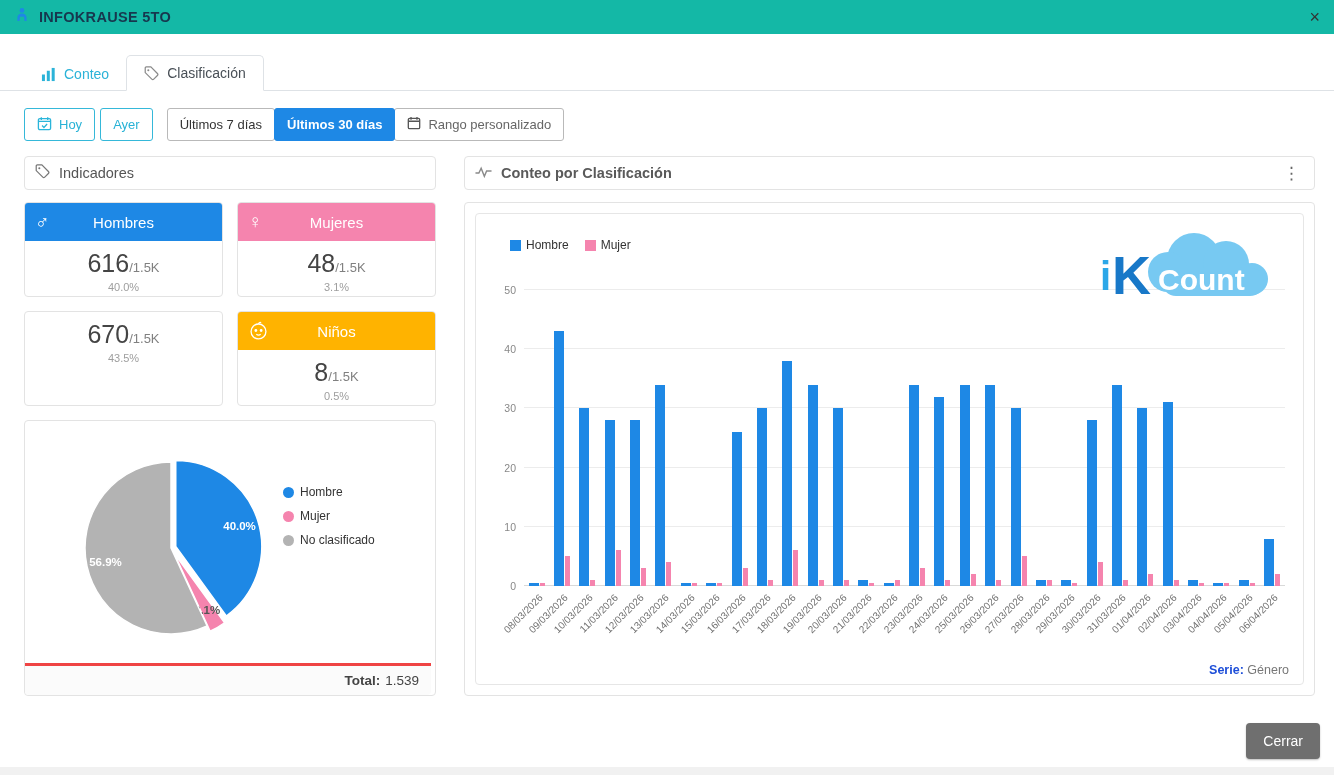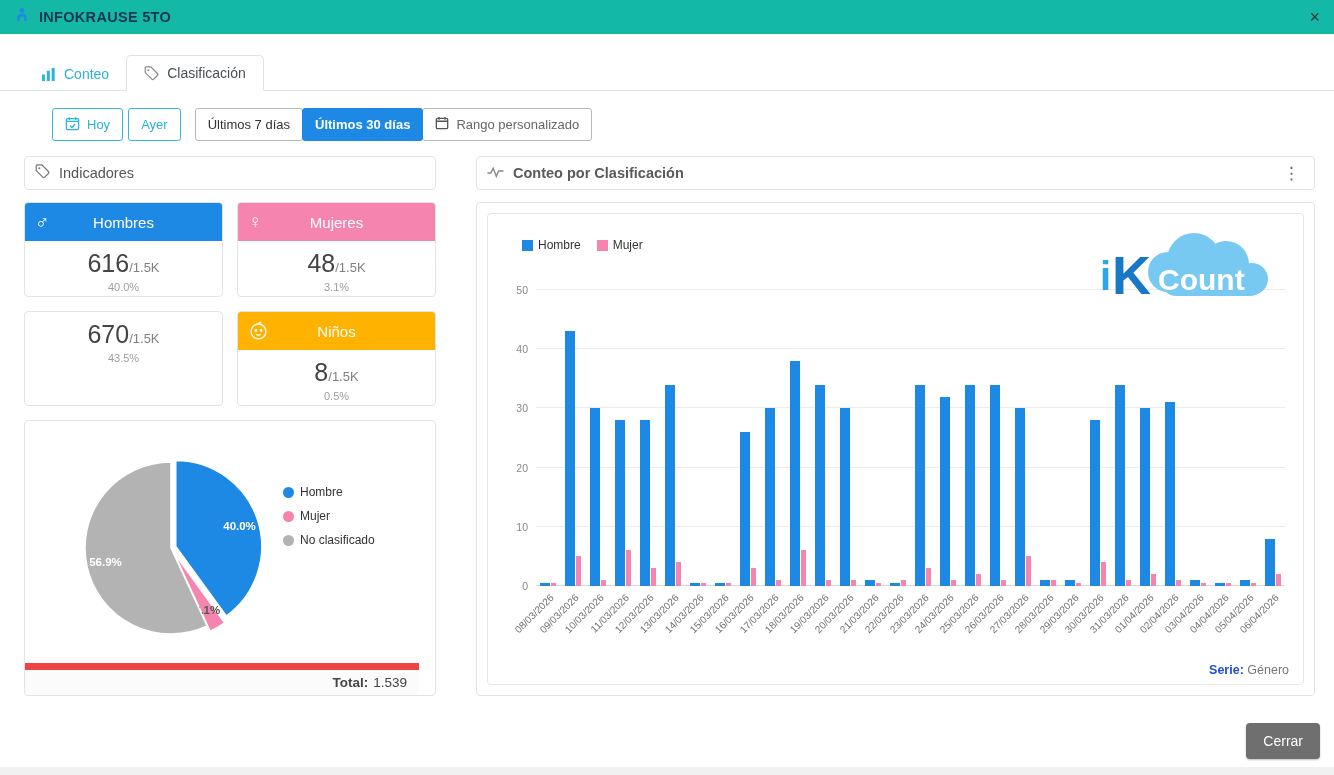--- a/index.html
+++ b/index.html
@@ -12,32 +12,32 @@
   .titlebar .close { margin-left:auto; font-size:18px; color:#333; cursor:pointer; line-height:1; }
 
   
   .tabbar { margin-top:21px; padding-left:24px; border-bottom:1px solid #dee2e6; display:flex; align-items:flex-end; }
   .tab { display:flex; align-items:center; gap:8px; padding:9px 17px; font-size:14px; cursor:pointer; margin-bottom:-1px; }
   .tab-conteo { color:#2bb3d8; }
   .tab-active { color:#495057; background:#fff; border:1px solid #dee2e6; border-bottom-color:#fff; border-radius:5px 5px 0 0; }
   .tab svg { display:block; }
 
   
-  .filters { padding:17px 24px 15px; display:flex; align-items:center;margin-left:28px; }
+  .filters { padding:17px 24px 15px; display:flex; align-items:center; }
   .btn { height:33px; display:inline-flex; align-items:center; gap:7px; padding:0 12px; font-size:13px; background:#fff; border-radius:3px; cursor:pointer; border:1px solid transparent; font-family:inherit; }
   .btn-teal { border-color:#35b8d9; color:#28b2d6; }
   .btn-hoy { margin-right:5px; }
   .btn-group { display:flex; margin-left:14px; }
   .btn-g { border-color:#b9b9b9; color:#333; border-radius:3px; }
   .btn-g + .btn-g { margin-left:-1px;justify-content:flex-end; }
   .btn-primary { background:#1e88e5; border-color:#1e88e5; color:#fff; font-weight:700; z-index:1; }
   .btn-rango { color:#666; }
 
   
-  .main { display:flex; gap:40px; padding:0 19px 0 24px; }
+  .main { display:flex; gap:28px; padding:0 19px 0 24px; }
   .left-col { width:412px; flex:none; }
   .right-col { flex:1; }
 
   .hdr-box { border:1px solid #e3e3e3; border-radius:4px; height:34px; display:flex; align-items:center; gap:9px; padding:0 10px; color:#555; font-size:14.5px; margin-bottom:12px; }
   .hdr-box .kebab { margin-left:auto; color:#666; font-size:17px; cursor:pointer; padding:0 4px; }
   .panel-title { font-weight:600; color:#5a5a5a; }
 
   
   .cards { display:grid; grid-template-columns:1fr 1fr; gap:14px; margin-bottom:14px; }
   .ind-card { border:1px solid #e3e3e3; border-radius:4px; overflow:hidden; background:#fff; height:95px; }
@@ -48,21 +48,21 @@
   .ind-val .big { font-size:25px; color:#444; }
   .ind-val .den { font-size:13px; color:#808080; }
   .ind-pct { font-size:11px; color:#9e9e9e; margin-top:3px; }
 
   
   .pie-card { border:1px solid #e3e3e3; border-radius:4px; position:relative; height:276px; background:#fff; }
   #pie-svg { position:absolute; left:50px; top:30px; }
   .pie-legend { position:absolute; left:258px; top:64px; display:flex; flex-direction:column; gap:10px; }
   .pl-item { display:flex; align-items:center; gap:6px; font-size:12px; color:#333; }
   .pl-item .dot { width:11px; height:11px; border-radius:50%; flex:none; }
-  .total-row { position:absolute; left:0; right:16px; bottom:0; height:32px; border-top:7px solid #ef4444; background:#fbfbfb; display:flex; align-items:center; justify-content:flex-end; gap:5px; padding-right:12px; font-size:13.5px; color:#444; border-radius:0 0 4px 4px; }
+  .total-row { position:absolute; left:0; right:4px; bottom:0; height:32px; border-top:3px solid #ef4444; background:#fbfbfb; display:flex; align-items:center; justify-content:flex-end; gap:5px; padding-right:12px; font-size:13.5px; color:#444; border-radius:0 0 4px 4px; }
   .total-row .tl { font-weight:700; }
 
   
   .chart-card { border:1px solid #e3e3e3; border-radius:4px; height:494px; padding:10px; background:#fff; }
   .chart-box { border:1px solid #e6e6e6; border-radius:4px; height:100%; position:relative; background:#fff; }
   #bar-legend { position:absolute; top:24px; left:34px; display:flex; gap:16px; z-index:3; }
   #bar-legend .li { display:flex; align-items:center; gap:5px; font-size:12px; color:#333; }
   #bar-legend .sq { width:11px; height:11px; flex:none; }
   #plot { position:absolute; left:48px; right:18px; top:76px; height:296px; }
   .gridline { position:absolute; left:0; right:0; height:1px; background:#ececec; z-index:0; }

